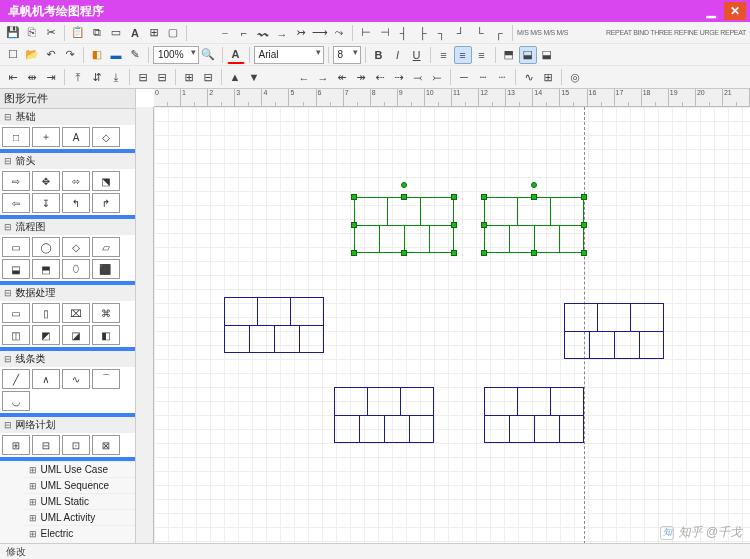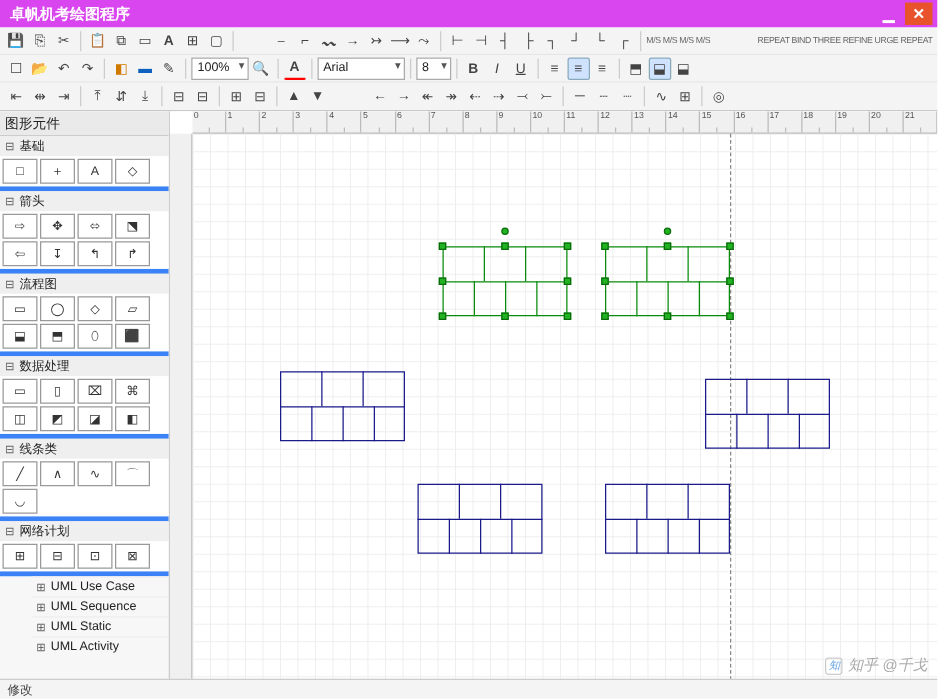--- a/index.html
+++ b/index.html
@@ -258,20 +258,21 @@
             <div class="shape">⊡</div>
             <div class="shape">⊠</div>
           </div>
         </div>
       </div>
     <div id="collapsed">
         <div class="catlist">UML Use Case</div>
         <div class="catlist">UML Sequence</div>
         <div class="catlist">UML Static</div>
         <div class="catlist">UML Activity</div>
+        <div class="catlist">Electric</div>
       </div>
   </div>
 
   <div class="canvaswrap">
     <div class="ruler-h" id="rulerh">
         <div>0</div>
         <div>1</div>
         <div>2</div>
         <div>3</div>
         <div>4</div>

